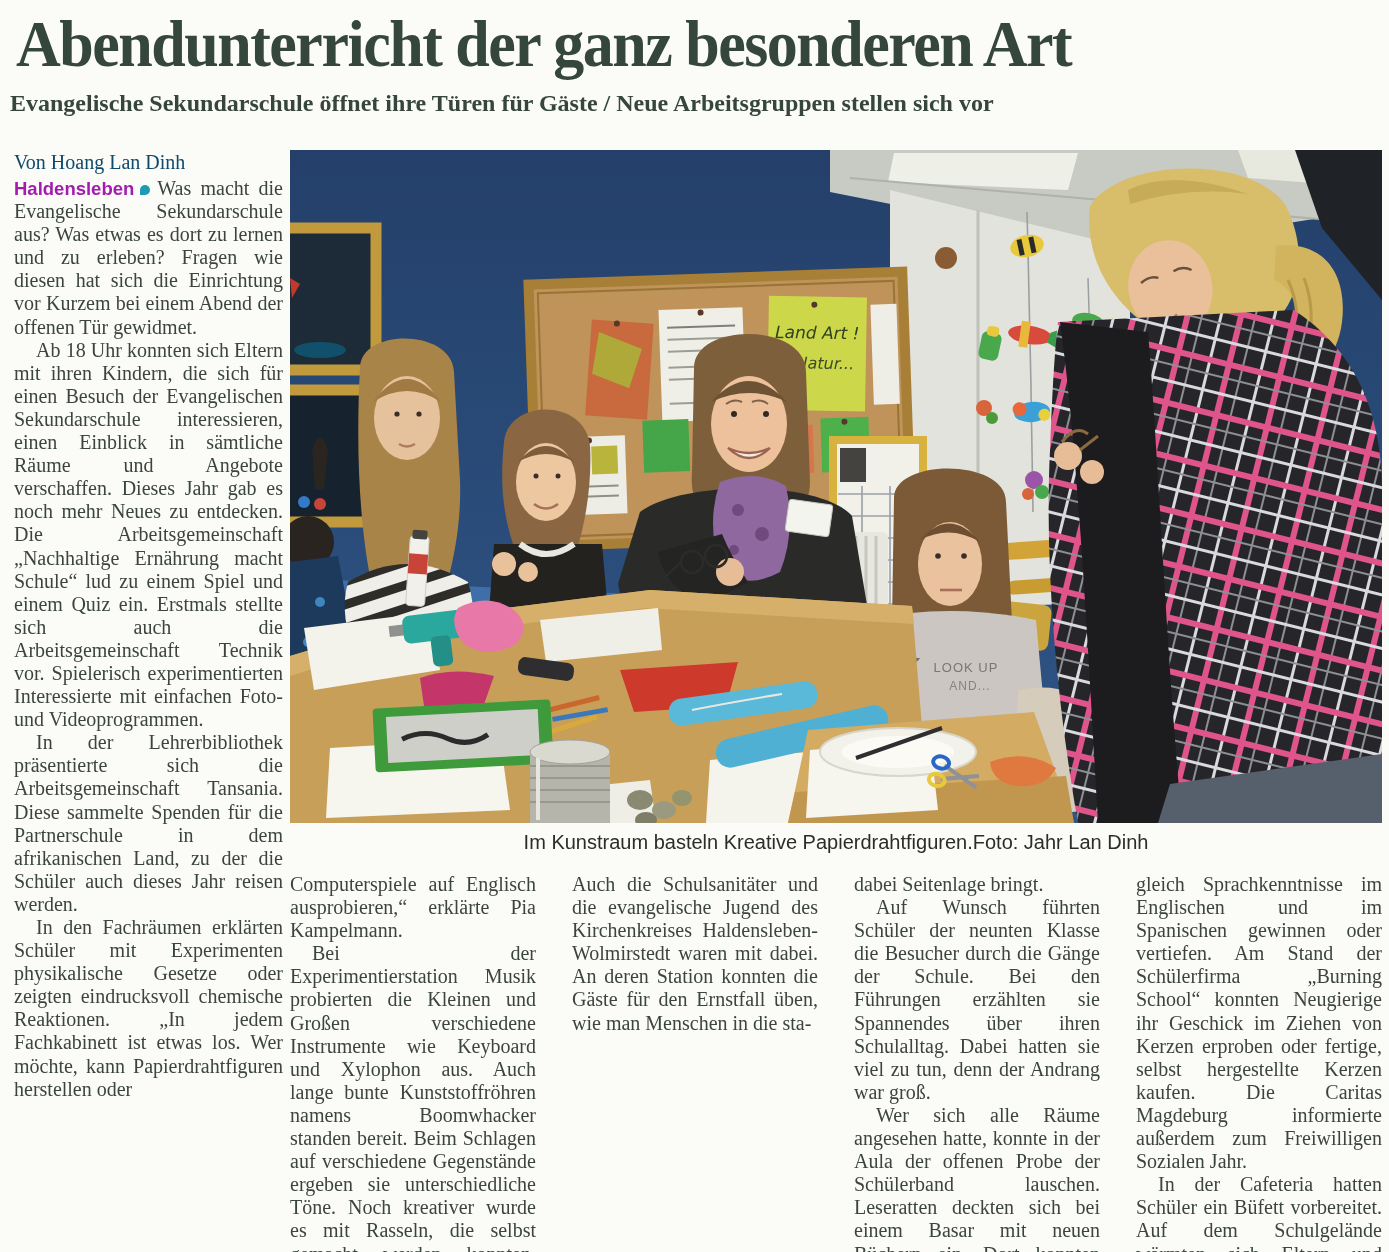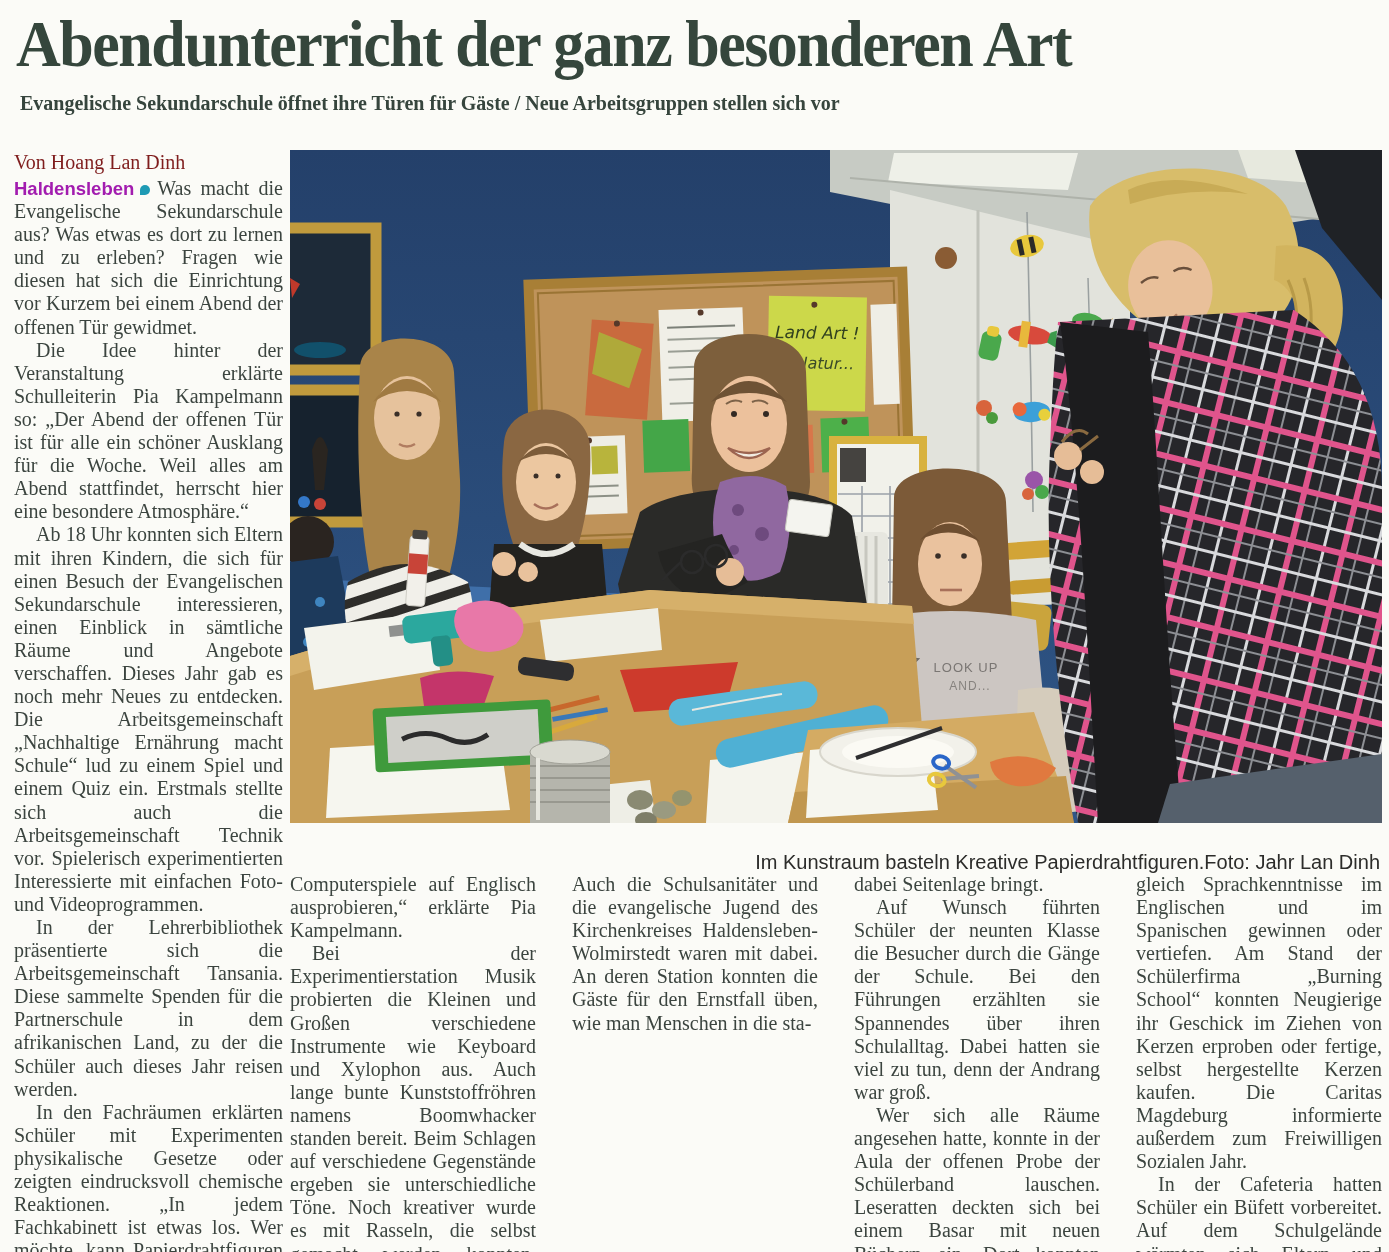--- a/index.html
+++ b/index.html
@@ -12,30 +12,30 @@
   }
   .page{position:absolute;inset:0;}
   .headline{
     position:absolute;left:16px;top:10px;width:1360px;
     font-size:62px;line-height:64px;font-weight:bold;letter-spacing:-1.5px;
     color:#35463c;margin:0;
     transform:scaleY(1.06);transform-origin:left top;
     font-family:"Liberation Serif",serif;
   }
   .subheadline{
-    position:absolute;left:20px;top:88px;width:1360px;
-    font-size:20px;line-height:30px;font-weight:bold;letter-spacing:0;
+    position:absolute;left:10px;top:88px;width:1360px;
+    font-size:24px;line-height:30px;font-weight:bold;letter-spacing:0;
     color:#36453d;margin:0;
     font-family:"Liberation Serif",serif;
   }
   .col-left{
     position:absolute;left:14px;top:150px;width:269px;
   }
   .byline{
-    margin:0 0 3px 0;font-size:20px;line-height:24px;color:#7f1d1d;
+    margin:0 0 3px 0;font-size:20px;line-height:24px;color:#0c4a6e;
   }
   .bodytext p, .lead{
     margin:0;font-size:20px;line-height:23.1px;text-align:justify;
     color:#3b443f;
   }
   .bodytext p + p, .col-left .bodytext p{text-indent:22px;}
   .bottom-col .bodytext p:first-child{text-indent:0;}
   .dateline{
     font-family:"Liberation Sans",sans-serif;font-weight:bold;font-size:18.5px;
     color:#a21caf;letter-spacing:0;
@@ -44,41 +44,40 @@
     display:inline-block;width:10px;height:10px;border-radius:50% 50% 50% 0;
     background:#1e9ab4;margin:0 7px 0 6px;vertical-align:baseline;
   }
   .photo-wrap{
     position:absolute;left:290px;top:150px;width:1092px;height:673px;
     background:#2b4c79;overflow:hidden;
   }
   .photo-wrap svg{display:block;}
   .caption-row{
     position:absolute;left:292px;top:831px;width:1088px;
-    display:flex;justify-content:flex-end;align-items:baseline;
-    font-family:"Liberation Sans",sans-serif;font-size:20px;color:#2c2c2a;margin-top:20px;
+    display:flex;justify-content:center;align-items:baseline;
+    font-family:"Liberation Sans",sans-serif;font-size:20px;color:#2c2c2a;
   }
   .bottom-cols{
     position:absolute;left:290px;top:873px;width:1092px;height:379px;
     display:grid;grid-template-columns:repeat(4,1fr);column-gap:36px;
   }
 </style>
 </head>
 <body>
 
 <div class="page">
 
   <h1 class="headline">Abendunterricht der ganz besonderen Art</h1>
   <h2 class="subheadline">Evangelische Sekundarschule öffnet ihre Türen für Gäste / Neue Arbeitsgruppen stellen sich vor</h2>
 
   <div class="col-left">
     <p class="byline">Von Hoang Lan Dinh</p>
     <p class="lead"><strong class="dateline">Haldensleben</strong><span class="dateline-dot"></span><span>Was macht die Evangelische Sekundarschule aus? Was etwas es dort zu lernen und zu erleben? Fragen wie diesen hat sich die Einrichtung vor Kurzem bei einem Abend der offenen Tür gewidmet.</span></p>
     <div class="bodytext">
-        <p>Die Idee hinter der Veranstaltung erklärte Schulleiterin Pia Kampelmann so: „Der Abend der offenen Tür ist für alle ein schöner Ausklang für die Woche. Weil alles am Abend stattfindet, herrscht hier eine besondere Atmosphäre.“</p>
         <p>Ab 18 Uhr konnten sich Eltern mit ihren Kindern, die sich für einen Besuch der Evangelischen Sekundarschule interessieren, einen Einblick in sämtliche Räume und Angebote verschaffen. Dieses Jahr gab es noch mehr Neues zu entdecken. Die Arbeitsgemeinschaft „Nachhaltige Ernährung macht Schule“ lud zu einem Spiel und einem Quiz ein. Erstmals stellte sich auch die Arbeitsgemeinschaft Technik vor. Spielerisch experimentierten Interessierte mit einfachen Foto- und Videoprogrammen.</p>
         <p>In der Lehrerbibliothek präsentierte sich die Arbeitsgemeinschaft Tansania. Diese sammelte Spenden für die Partnerschule in dem afrikanischen Land, zu der die Schüler auch dieses Jahr reisen werden.</p>
         <p>In den Fachräumen erklärten Schüler mit Experimenten physikalische Gesetze oder zeigten eindrucksvoll chemische Reaktionen. „In jedem Fachkabinett ist etwas los. Wer möchte, kann Papierdrahtfiguren herstellen oder</p>
       </div>
   </div>
 
   <figure class="photo-wrap" style="margin:0">
     <svg width="1092" height="673" viewBox="0 0 1092 673">
       <defs>
         <linearGradient id="wallgrad" x1="0" y1="0" x2="0" y2="1">

